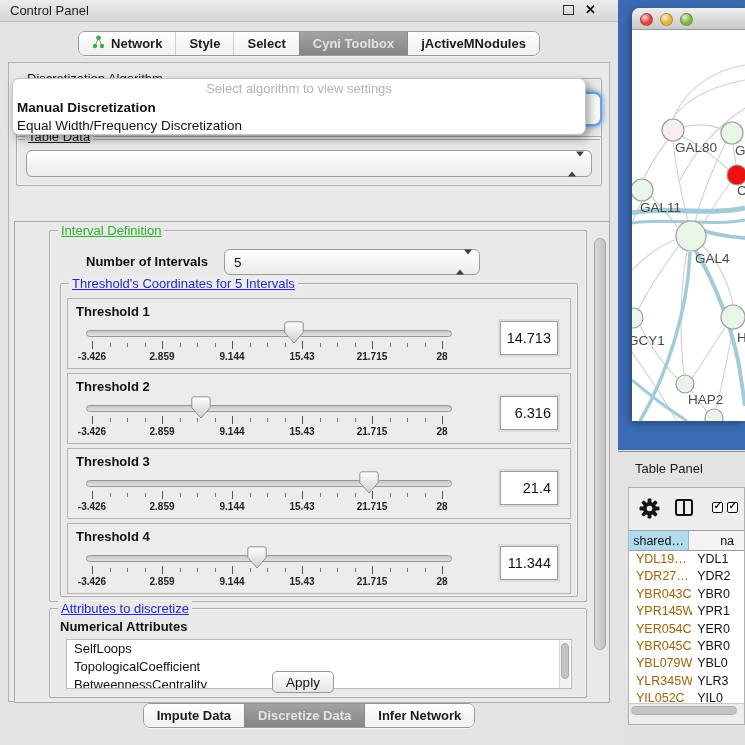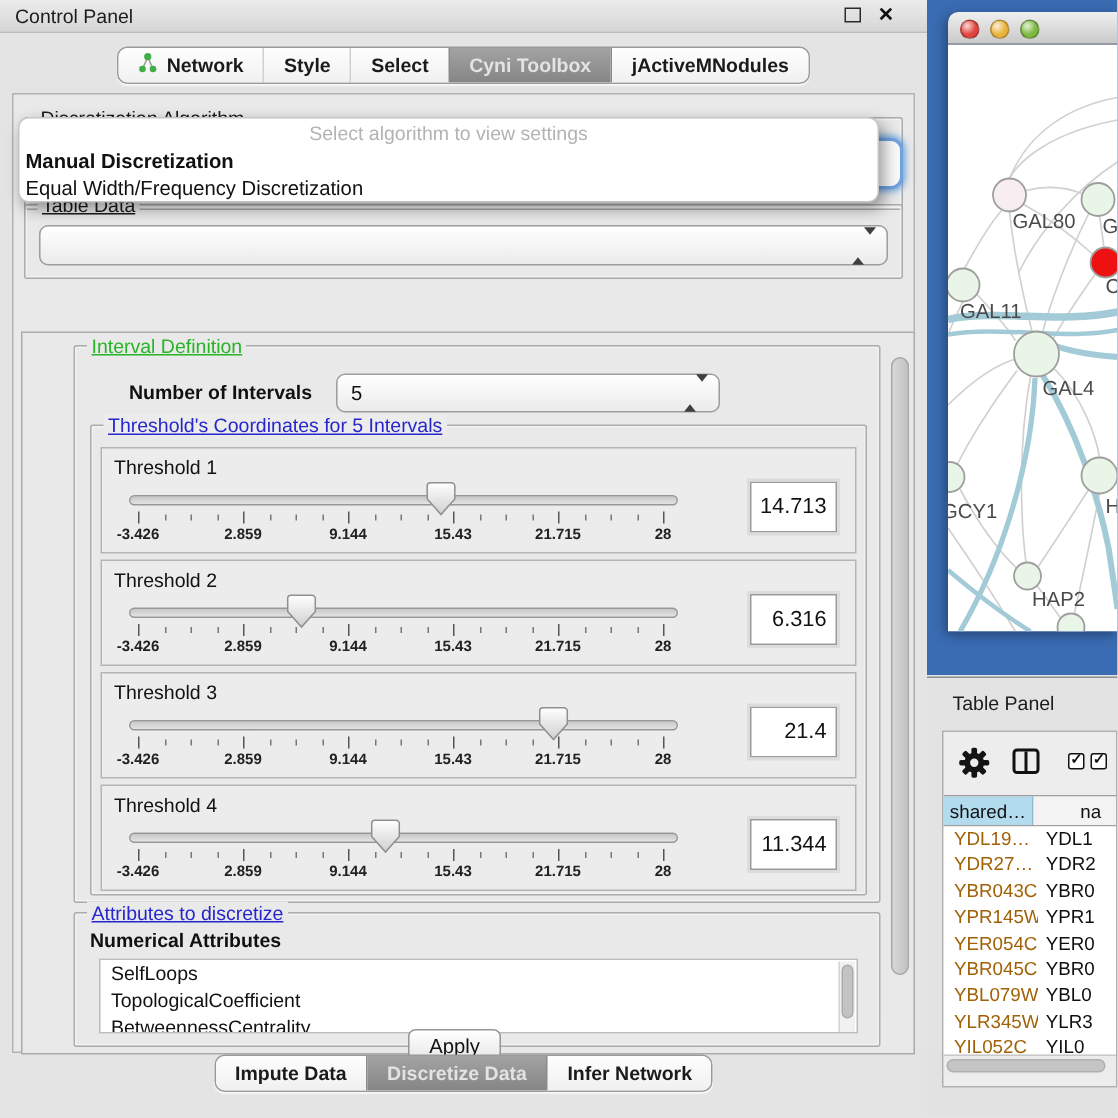--- a/index.html
+++ b/index.html
@@ -78,21 +78,21 @@
     background:linear-gradient(90deg,#d8d8d8,#c2c2c2); }
 
   .interval-group { left:34px; top:8px; width:538px; height:372px; }
   .noi-label { position:absolute; left:36px; top:23px; font-size:13px; font-weight:bold; color:#111; }
   .noi-combo { left:174px; top:18px; width:256px; height:26px; }
   .thr-group { left:10px; top:52px; width:518px; height:314px; }
   .thr-list { position:absolute; left:6px; top:14px; width:504px; }
 
   .thr-box { position:relative; width:504px; height:71px; margin-bottom:4px;
     border:1px solid #b5b5b5; background:#ececec; }
-  .thr-label { position:absolute; left:8px; top:5px; font-size:13px; font-weight:normal; color:#111; }
+  .thr-label { position:absolute; left:8px; top:5px; font-size:13px; font-weight:bold; color:#111; }
   .slider { position:absolute; left:18px; top:24px; width:380px; height:44px; }
   .track { position:absolute; left:0; top:7px; width:366px; height:7px; border-radius:4px;
     border:1px solid #979797; background:linear-gradient(#c7c7c7,#e3e3e3); }
   .ticks { position:absolute; left:0; top:18px; width:366px; height:8px; }
   .tick { position:absolute; top:2px; width:1px; height:4px; background:#777; }
   .tick.major { top:0; height:8px; background:#555; }
   .tick-labels { position:absolute; left:0; top:28px; width:366px; height:12px; }
   .tick-label { position:absolute; transform:translateX(-50%); font-size:10px;
     font-weight:bold; color:#222; white-space:nowrap; }
   .handle { position:absolute; top:-2px; width:20px; height:23px; }
@@ -107,21 +107,21 @@
     background:#fff; border:1px solid #bbb; overflow:hidden; }
   .attr-item { height:18px; line-height:18px; padding-left:7px; font-size:13px; color:#111; }
   .attr-scroll { position:absolute; right:1px; top:1px; width:11px; height:48px; background:#f1f1f1;
     border-left:1px solid #d5d5d5; }
   .attr-scroll .th { position:absolute; left:1px; top:2px; width:8px; height:36px;
     border-radius:4px; background:#c3c3c3; border:1px solid #ababab; }
 
   .apply-btn { position:absolute; left:272px; top:671px; width:62px; height:22px;
     border:1px solid #979797; border-radius:5px;
     background:linear-gradient(#ffffff,#e6e6e6);
-    font-family:"Liberation Sans",sans-serif; font-size:13.5px; color:#111;margin-top:15px; }
+    font-family:"Liberation Sans",sans-serif; font-size:13.5px; color:#111; }
 
   
   #right-side { position:absolute; left:618px; top:0; width:127px; height:745px; background:#e2e2e2; }
   .net-frame { position:absolute; left:0; top:0; width:127px; height:450px; }
   .net-window { position:absolute; left:14px; top:8px; width:113px; height:413px;
     border-top-left-radius:7px; overflow:hidden; box-shadow:-2px 2px 8px rgba(0,0,0,.35); }
   .net-titlebar { height:22px; background:linear-gradient(#efefef,#c9c9c9);
     border-bottom:1px solid #9b9b9b; position:relative; }
   .tlight { position:absolute; top:4.5px; width:13px; height:13px; border-radius:50%;
     border:1px solid rgba(0,0,0,.25); }

